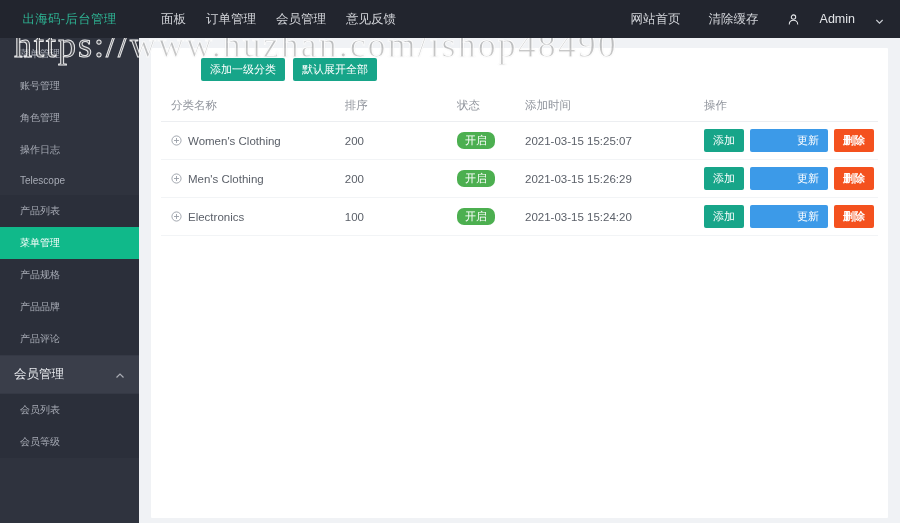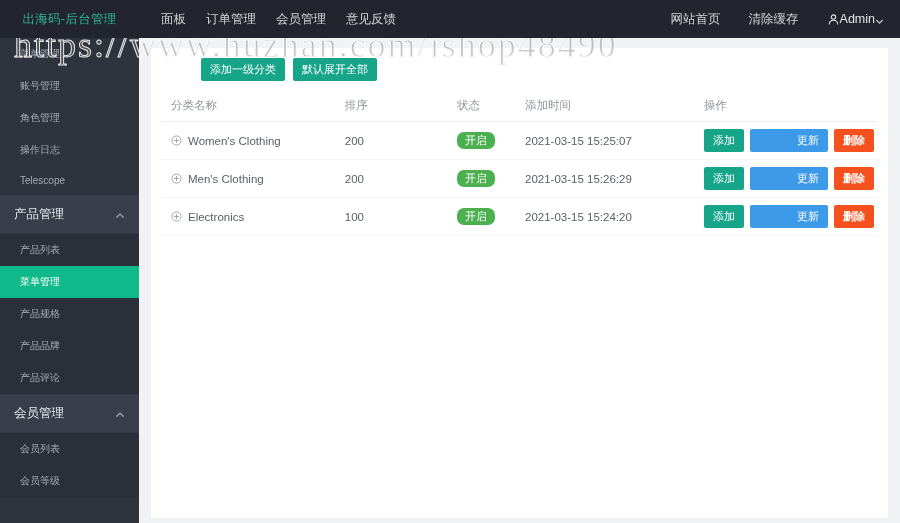--- a/index.html
+++ b/index.html
@@ -22,21 +22,21 @@
     color:#2fbd9a; font-size:12.5px; letter-spacing:0.3px;
     text-align:center; white-space:nowrap;
     opacity:.92;
   }
   .topnav { display:flex; align-items:center; gap:20px; margin-left:22px; }
   .topnav-item {
     color:#d2d4d9; font-size:12.5px; white-space:nowrap; cursor:pointer;
   }
   .topright { margin-left:auto; display:flex; align-items:center; gap:28px; padding-right:16px; }
   .topright-item { color:#d2d4d9; font-size:12.5px; white-space:nowrap; cursor:pointer; }
-  .user-block { display:flex; align-items:center; gap:0; color:#e3e5e8; font-size:12.5px; cursor:pointer; }
+  .user-block { display:flex; align-items:center; gap:20px; color:#e3e5e8; font-size:12.5px; cursor:pointer; }
   .user-ico { width:13px; height:13px; display:inline-block; }
   .chev { width:9px; height:9px; display:inline-block; }
 
   
   .sidebar {
     position:absolute; top:38px; left:0; width:139px; height:485px;
     background:#2f333e;
     overflow:hidden;
     z-index:20;
   }
@@ -155,28 +155,20 @@
   </div>
 
   <div class="sidebar">
 
     <a class="side-link">菜单管理</a>
     <a class="side-link">账号管理</a>
     <a class="side-link">角色管理</a>
     <a class="side-link">操作日志</a>
     <a class="side-link">Telescope</a>
 
-    <div class="side-group">
-      <span>产品管理</span>
-      <span class="caret">
-        <svg viewBox="0 0 10 10" width="10" height="10" fill="none" stroke="#cfd2d8" stroke-width="1.2">
-          <path d="M1.5 6.5L5 3l3.5 3.5"></path>
-        </svg>
-      </span>
-    </div>
     <div class="side-sub">
       <a class="side-link">产品列表</a>
       <a class="side-link active">菜单管理</a>
       <a class="side-link">产品规格</a>
       <a class="side-link">产品品牌</a>
       <a class="side-link">产品评论</a>
     </div>
 
     <div class="side-group">
       <span>会员管理</span>

